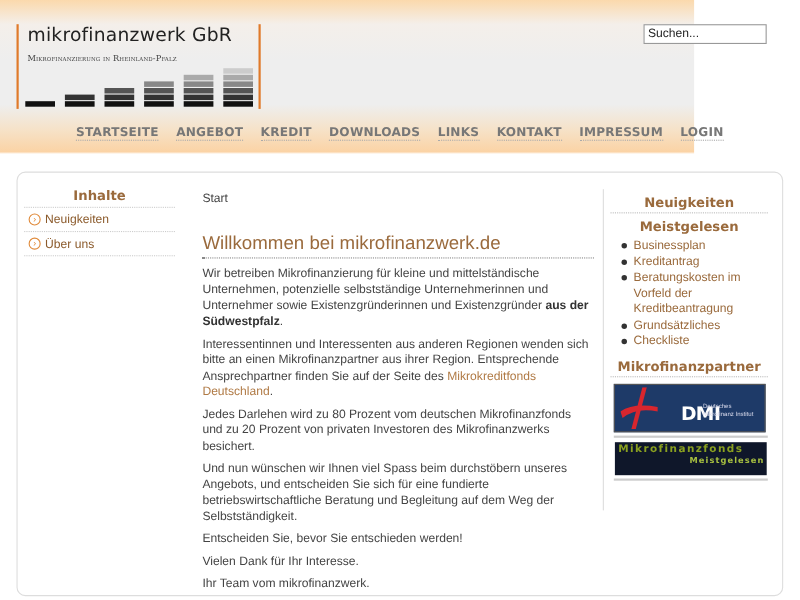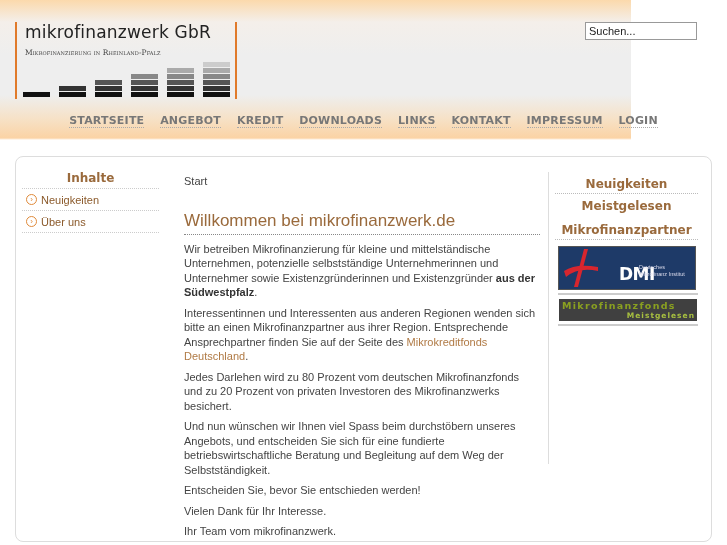--- a/index.html
+++ b/index.html
@@ -97,21 +97,21 @@
     position: absolute; left: 5px; top: 2px; width: 34px; height: 38px;
   }
   #dmi .dmi-text {
     position: absolute; left: 38px; top: 17px; font-family: "DejaVu Sans", sans-serif; font-size: 17px; color: #fff; font-weight: bold; letter-spacing: -0.5px; margin-left: 22px;
   }
   #dmi .dmi-sub {
     position: absolute; left: 80px; top: 17px; font-size: 5.5px; color: #dde; line-height: 7px; white-space: nowrap;
   }
   .sep { margin: 3px 0 3px 3px; width: 140px; border-top: 2px solid #ccc; }
   #mfd {
-    margin: 4px 0 0 4px; width: 138px; height: 22px; background: #404040; position: relative;
+    margin: 4px 0 0 4px; width: 138px; height: 30px; background: #0f172a; position: relative;
   }
   #mfd .l1 {
     position: absolute; left: 3px; top: 1px; font-family: "DejaVu Sans", sans-serif; font-weight: bold; font-size: 9.5px;
     color: #8aa020; letter-spacing: 1.3px; white-space: nowrap;
   }
   #mfd .l2 {
     position: absolute; right: 2px; top: 12px; font-family: "DejaVu Sans", sans-serif; font-weight: bold; font-size: 7.5px;
     color: #a8c040; letter-spacing: 1px; white-space: nowrap;
   }
 </style>
@@ -195,20 +195,27 @@
   <p>Entscheiden Sie, bevor Sie entschieden werden!</p>
   <p>Vielen Dank für Ihr Interesse.</p>
   <p>Ihr Team vom mikrofinanzwerk.</p>
 </div>
 
 <div id="right-divider"></div>
 
 <div id="right">
   <div class="box-title">Neuigkeiten</div>
   <div class="box-title" style="border-bottom:none;margin-bottom:1px;">Meistgelesen</div>
+  <ul>
+    <li>Businessplan</li>
+    <li>Kreditantrag</li>
+    <li>Beratungskosten im Vorfeld der Kreditbeantragung</li>
+    <li>Grundsätzliches</li>
+    <li>Checkliste</li>
+  </ul>
   <div class="box-title" style="margin-top:8px;">Mikrofinanzpartner</div>
   <div id="dmi">
     <svg class="swoosh" viewBox="0 0 34 38">
       <path d="M20 0 L24 0 L14 38 L10 38 Z" fill="#d8262e"></path>
       <path d="M0 22 Q12 14 34 18 L34 22 Q14 18 2 28 Z" fill="#d8262e"></path>
     </svg>
     <span class="dmi-text">DMI</span>
     <div class="dmi-sub">
       <div>Deutsches</div>
       <div>Mikrofinanz Institut</div>

